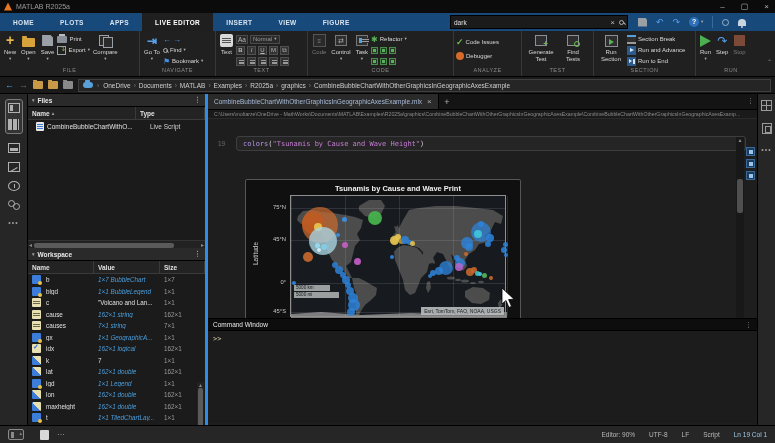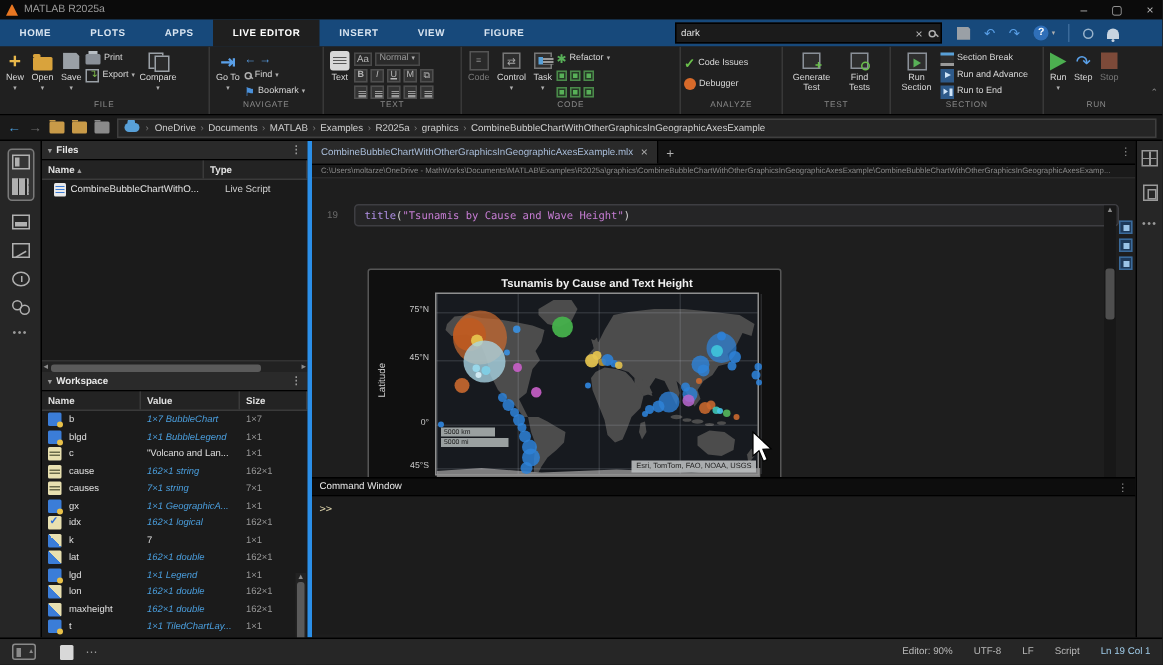--- a/index.html
+++ b/index.html
@@ -648,28 +648,28 @@
       <span>CombineBubbleChartWithOtherGraphicsInGeographicAxesExample.mlx</span>
       <span class="x">×</span>
     </div>
     <div class="newtab">+</div>
     <span class="etabmenu">⋮</span>
   </div>
   <div class="epath">C:\Users\moltarze\OneDrive - MathWorks\Documents\MATLAB\Examples\R2025a\graphics\CombineBubbleChartWithOtherGraphicsInGeographicAxesExample\CombineBubbleChartWithOtherGraphicsInGeographicAxesExamp...</div>
   <div class="edoc">
     <div class="lineno">19</div>
     <div class="codebox">
-      <span class="tok-fn">title</span>
+      <span class="tok-fn">colors</span>
         <span class="tok-p">(</span>
         <span class="tok-str">"Tsunamis by Cause and Wave Height"</span>
         <span class="tok-p">)</span>
     </div>
 
     <div class="figure">
-      <div class="figtitle">Tsunamis by Cause and Text Height</div>
+      <div class="figtitle">Tsunamis by Cause and Wave Print</div>
       <div class="ylabel">Latitude</div>
       <div class="yticks" id="yticks">
           <div class="ytick" style="top: 9px;">75°N</div>
           <div class="ytick" style="top: 41px;">45°N</div>
           <div class="ytick" style="top: 84px;">0°</div>
           <div class="ytick" style="top: 113px;">45°S</div>
         </div>
       <div class="plotbox" id="plotbox">
         <svg width="216" height="122" viewBox="0 0 216 122">
           <g fill="#4c4c4c">

